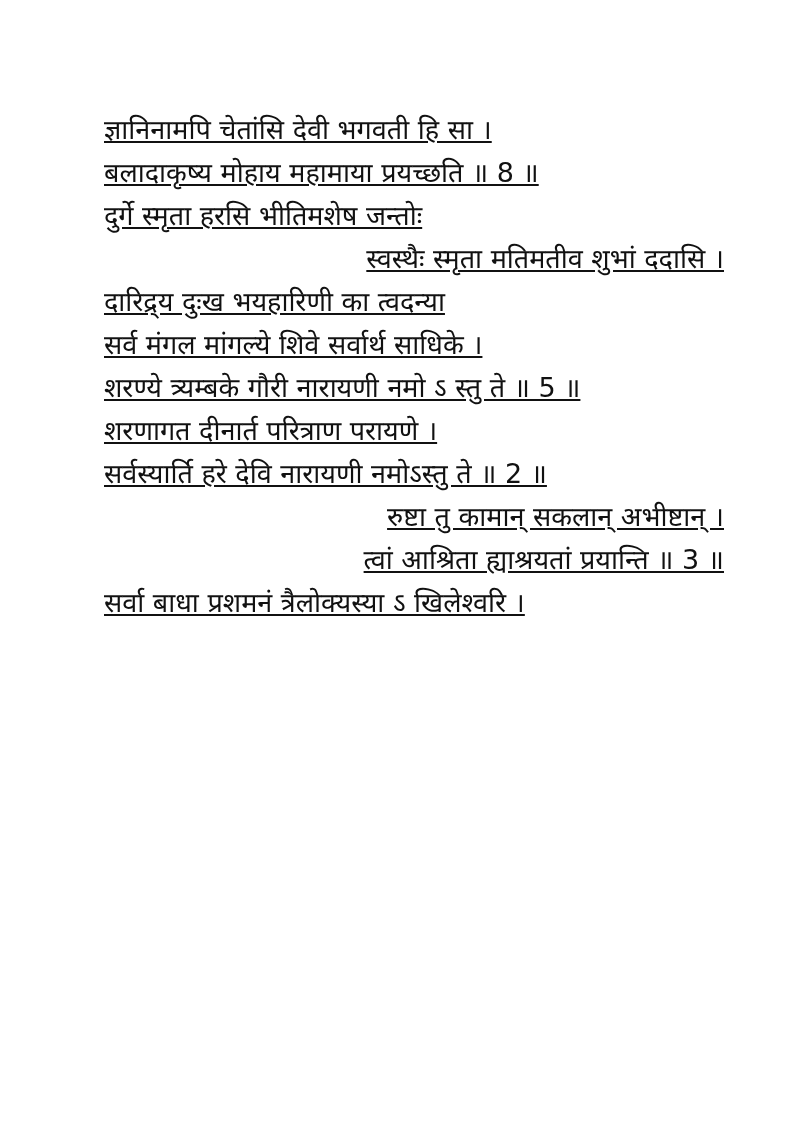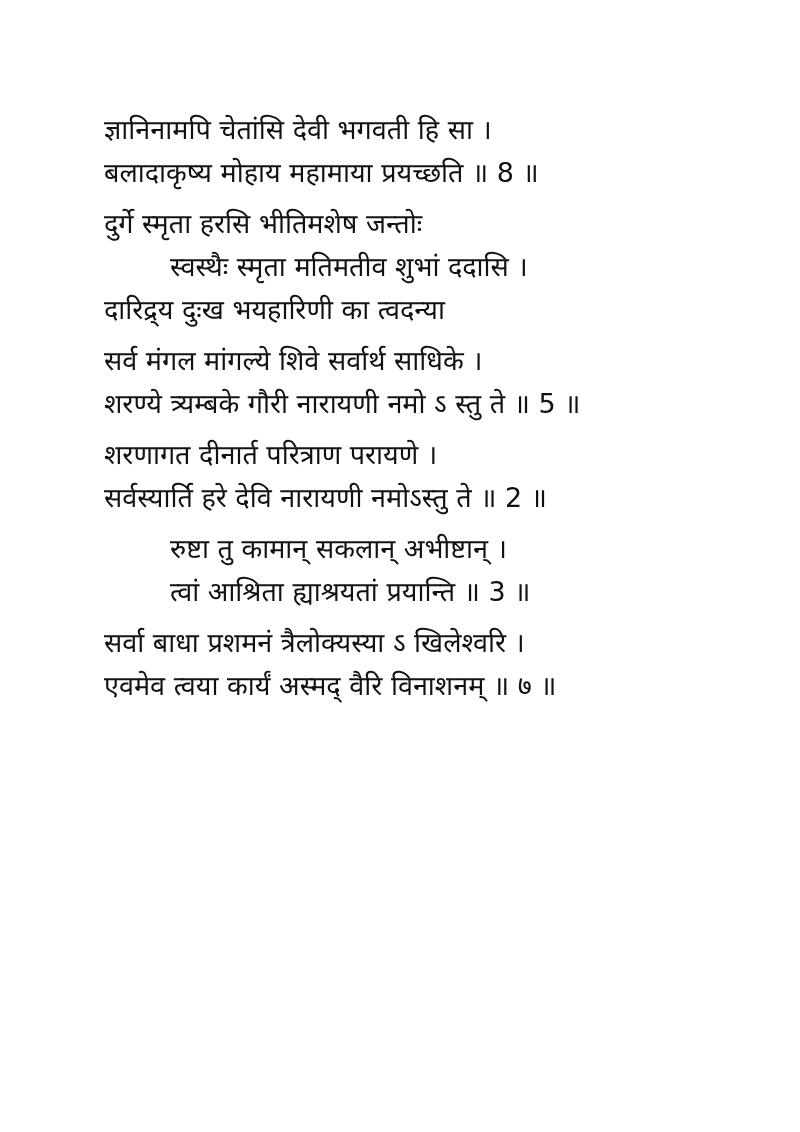--- a/index.html
+++ b/index.html
@@ -16,34 +16,35 @@
       font-family: "DejaVu Sans", "Liberation Sans", sans-serif;
     }
     .page {
       position: absolute;
       left: 104px;
       top: 108px;
       width: 620px;
     }
     .verse {
       margin: 0;
+      text-decoration: underline;
     }
     .line {
       display: block;
       font-size: 27px;
       line-height: 43px;
       height: 43px;
       white-space: nowrap;
       letter-spacing: 0px;
     }
     .line.indent {
       padding-left: 66px;
+      text-align: right;
     }
     .verse + .verse {
-      margin-top: 8px;
     }
   </style>
 </head>
 <body>
 
 <div class="page">
 
   <div class="verse">
     <span class="line">ज्ञानिनामपि चेतांसि देवी भगवती हि सा ।</span>
     <span class="line">बलादाकृष्य मोहाय महामाया प्रयच्छति ॥ 8 ॥</span>
@@ -66,16 +67,15 @@
   </div>
 
 
   <div class="verse">
     <span class="line indent">रुष्टा तु कामान् सकलान् अभीष्टान् ।</span>
     <span class="line indent">त्वां आश्रिता ह्याश्रयतां प्रयान्ति ॥ 3 ॥</span>
   </div>
 
   <div class="verse">
     <span class="line">सर्वा बाधा प्रशमनं त्रैलोक्यस्या ऽ खिलेश्वरि ।</span>
-    <span class="line">एवमेव त्वया कार्यं अस्मद् वैरि विनाशनम् ॥ ७ ॥</span>
   </div>
 
 </div>
 
 </body></html>

